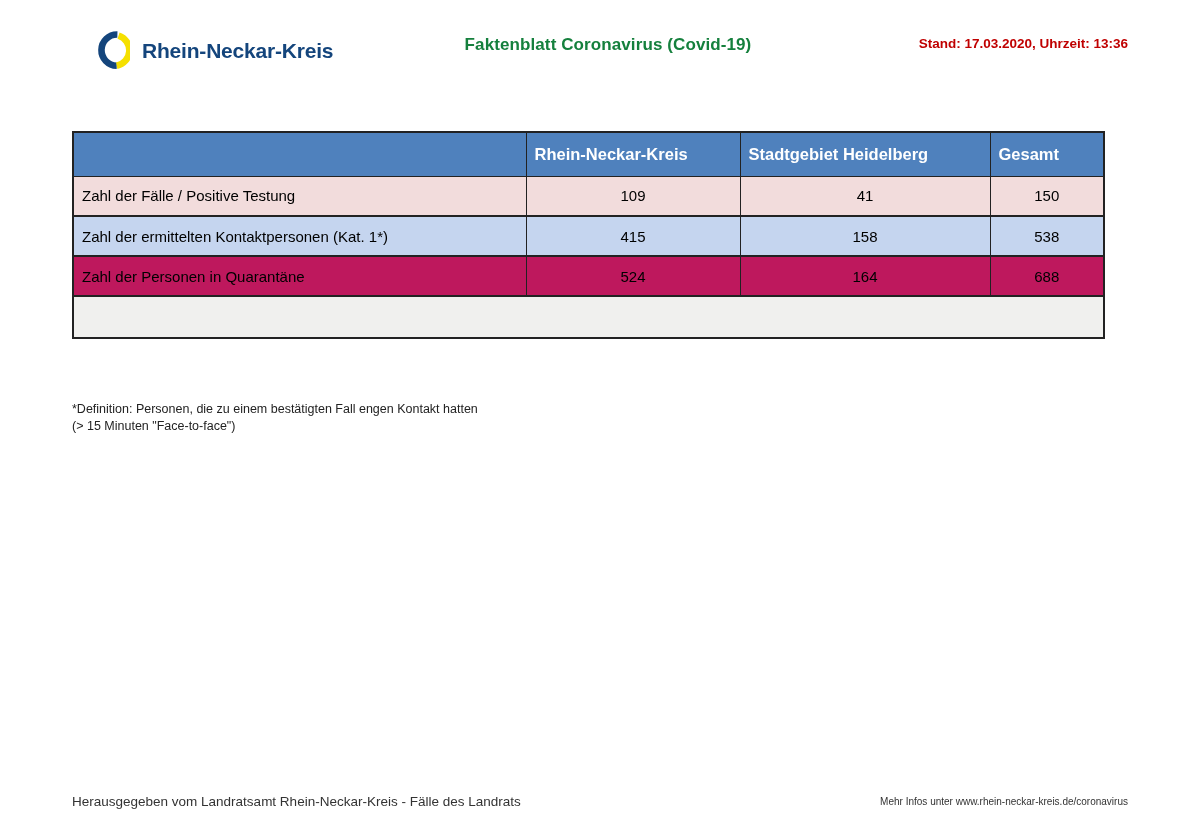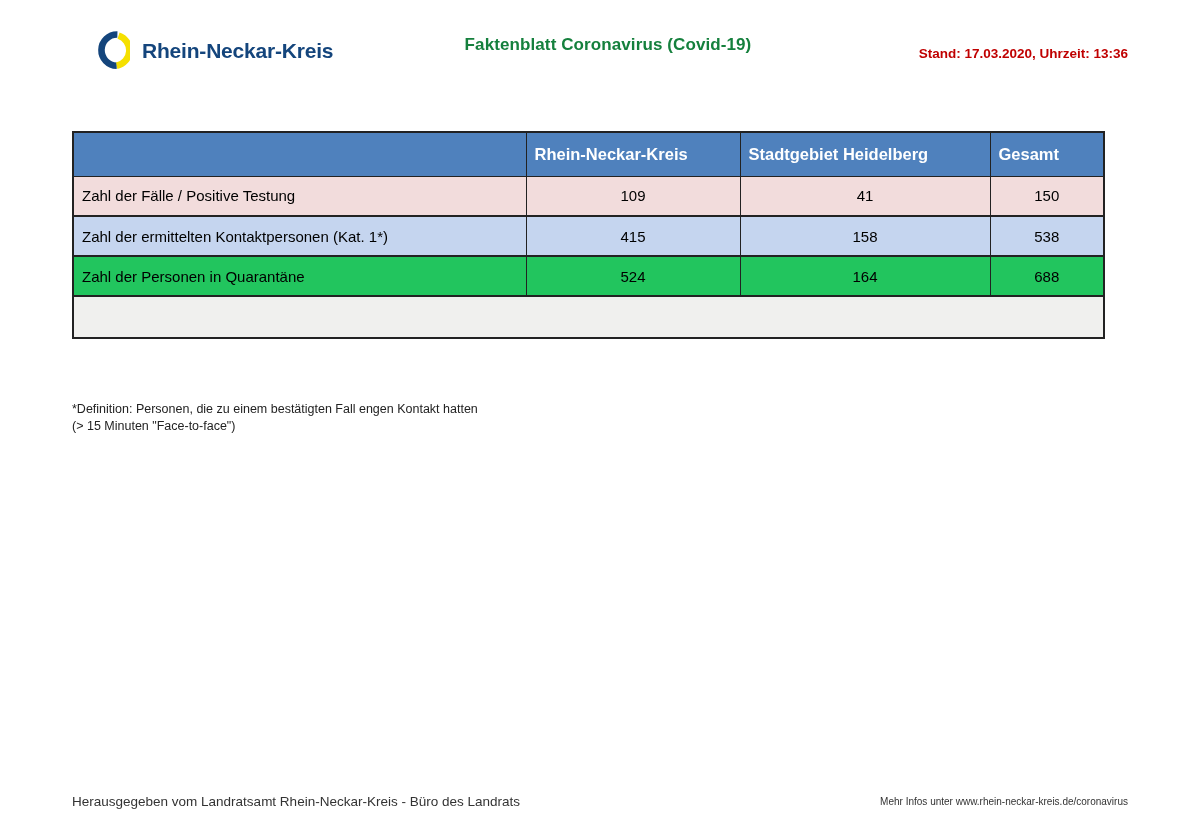--- a/index.html
+++ b/index.html
@@ -57,21 +57,20 @@
     letter-spacing: 0.1px;
   }
   .stand {
     position: absolute;
     right: 72px;
     top: 36px;
     font-size: 13.5px;
     font-weight: bold;
     color: #c00000;
     white-space: nowrap;
-    margin-top: 10px;
   }
 
   
   .facts-table-wrap {
     position: absolute;
     left: 72px;
     top: 131px;
     width: 1031px;
   }
   table.facts {
@@ -103,21 +102,21 @@
     text-align: left;
     border-color: #222222;
   }
   table.facts thead th.blank { background: #4f81bd; }
 
   td.label { text-align: left; }
   td.num   { text-align: center; }
 
   tr.r-pink td    { background: #f2dcdc; height: 40px; margin-left: 10px; }
   tr.r-blue td    { background: #c5d5ef; height: 40px; }
-  tr.r-green td   { background: #22c55e; height: 40px; }
+  tr.r-green td   { background: #be185d; height: 40px; }
   tr.r-empty td   { background: #f0f0ee; height: 42px; border-top: 2px solid #222222; }
 
   tr.r-delta td.num { color: #ff0000; }
   tr.r-blue  { border-top: 2px solid #222222; padding-left: 28px; }
   tr.r-blue td { border-top: 2px solid #222222; }
   tr.r-green td { border-top: 2px solid #222222; }
 
   
   .footnote {
     position: absolute;
@@ -216,15 +215,15 @@
     </tbody>
   </table>
 </div>
 
 <div class="footnote">
   <div>*Definition: Personen, die zu einem bestätigten Fall engen Kontakt hatten</div>
   <div>(&gt; 15 Minuten "Face-to-face")</div>
 </div>
 
 <div class="page-footer">
-  <div class="footer-left">Herausgegeben vom Landratsamt Rhein-Neckar-Kreis - Büro des Landrats</div>
+  <div class="footer-left">Herausgegeben vom Landratsamt Rhein-Neckar-Kreis - Fälle des Landrats</div>
   <div class="footer-right">Mehr Infos unter www.rhein-neckar-kreis.de/coronavirus</div>
 </div>
 
 </body></html>

